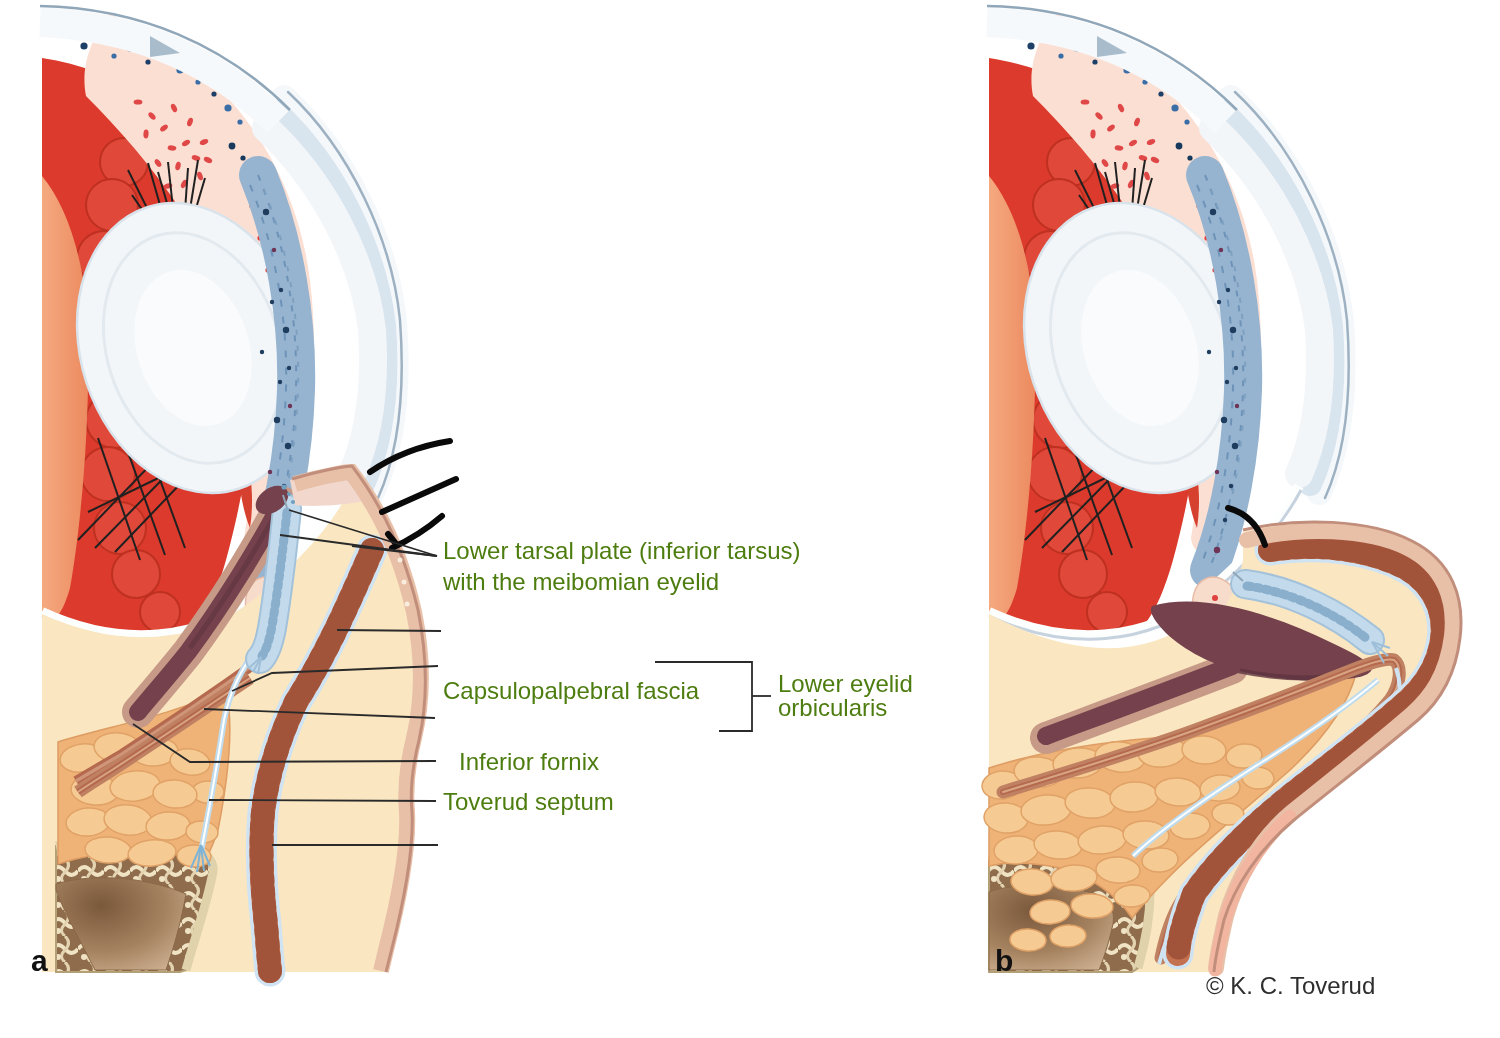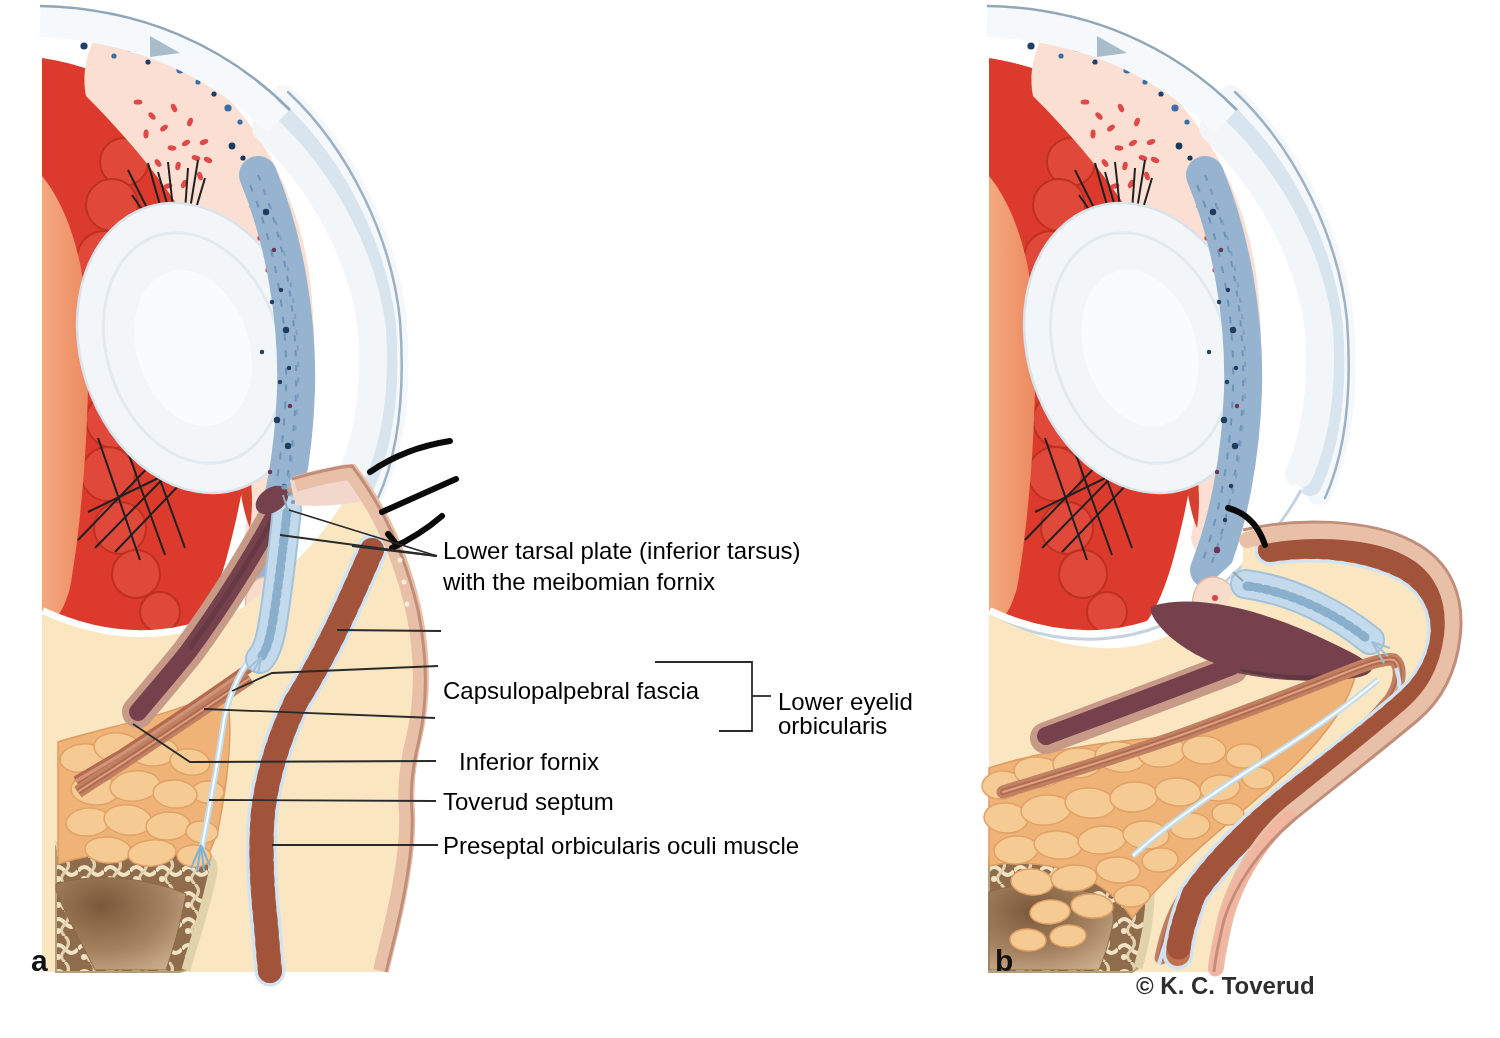--- a/index.html
+++ b/index.html
@@ -1,22 +1,22 @@
 <!DOCTYPE html>
 <html><head>
 <meta charset="utf-8">
 <style>
   html,body{margin:0;padding:0;background:#fff;}
   .stage{position:relative;width:1500px;height:1038px;background:#ffffff;overflow:hidden;
          font-family:"Liberation Sans", sans-serif;}
   .art{position:absolute;left:0;top:0;width:1500px;height:1038px;}
-  .lbl{position:absolute;color:#000000;font-size:24px;line-height:31px;white-space:nowrap;}
+  .lbl{position:absolute;color:#4d7c0f;font-size:24px;line-height:31px;white-space:nowrap;}
   .lbl .ln{display:block;}
   .tight{line-height:23px;}
-  .med{line-height:24px;margin-top:18px;}
+  .med{line-height:24px;}
   .panel-letter{position:absolute;font-size:30px;font-weight:bold;color:#111;}
   .credit{position:absolute;font-size:24px;color:#2e2e2e;}
 </style>
 </head>
 <body>
 
 <div class="stage">
 
 <svg class="art" viewBox="0 0 1500 1038" xmlns="http://www.w3.org/2000/svg">
   <defs>
@@ -417,28 +417,27 @@
     <path d="M436,761 L190,762 L133,724"></path>
     <path d="M436,801 L209,800"></path>
     <path d="M438,845 L272,845"></path>
     <path d="M655,662 L752,662 L752,731 L719,731"></path>
     <path d="M752,696 L771,696"></path>
   </g>
 </svg>
 
 <div class="lbl" style="left:443px;top:535px;">
   <span class="ln">Lower tarsal plate (inferior tarsus)</span>
-  <span class="ln">with the meibomian fornix</span>
+  <span class="ln">with the meibomian eyelid</span>
 </div>
 <div class="lbl" style="left:443px;top:675px;text-align:center;">Capsulopalpebral fascia</div>
 <div class="lbl med" style="left:778px;top:672px;">
   <span class="ln">Lower eyelid</span>
   <span class="ln">orbicularis</span>
 </div>
 <div class="lbl" style="left:443px;top:746px;margin-left:16px;">Inferior fornix</div>
 <div class="lbl" style="left:443px;top:786px;">Toverud septum</div>
-<div class="lbl" style="left:443px;top:830px;">Preseptal orbicularis oculi muscle</div>
 
 <div class="panel-letter" style="left:31px;top:944px;">a</div>
 <div class="panel-letter" style="left:995px;top:944px;">b</div>
-<div class="credit" style="left:1136px;top:972px;font-weight:bold;">© K. C. Toverud</div>
+<div class="credit" style="left:1206px;top:972px;">© K. C. Toverud</div>
 
 </div>
 
 </body></html>

